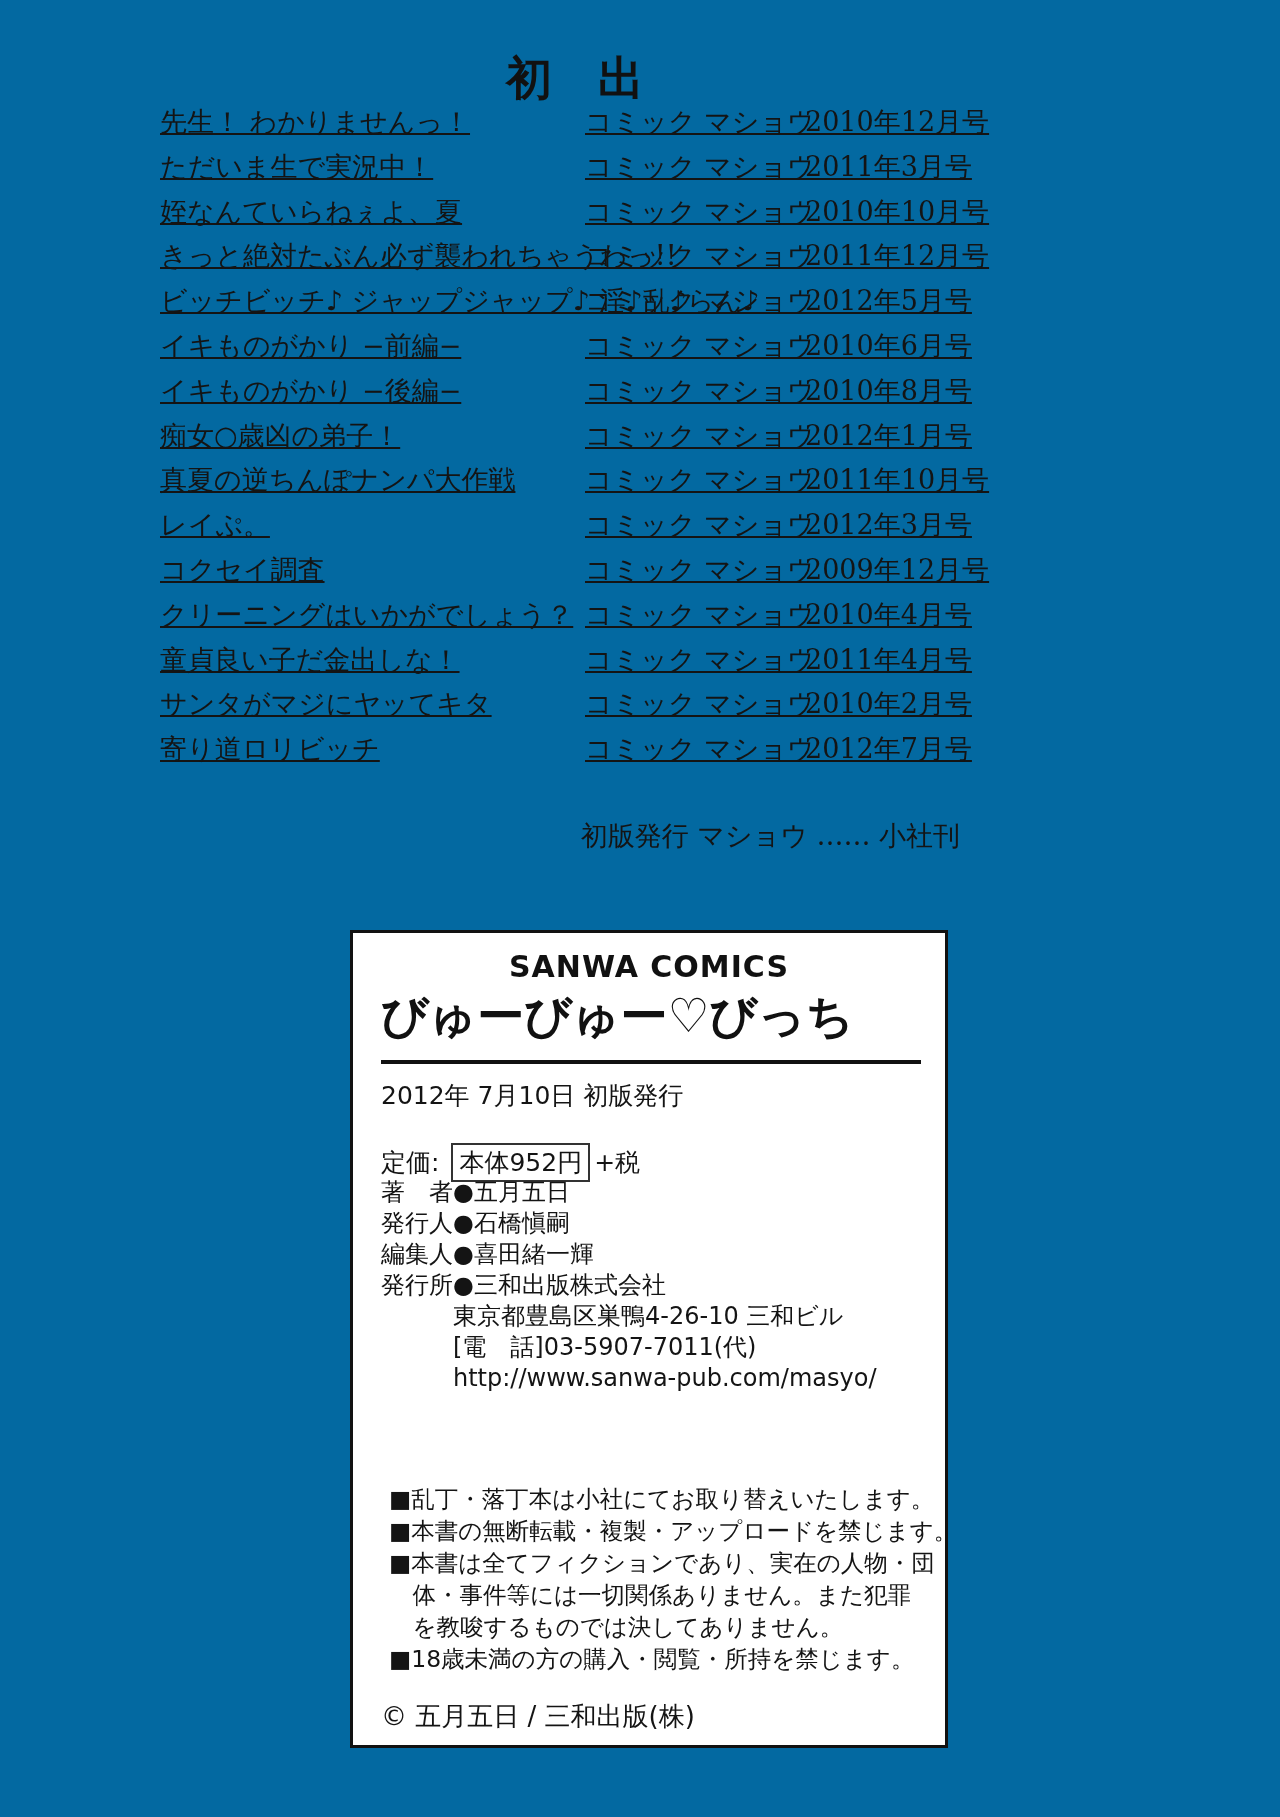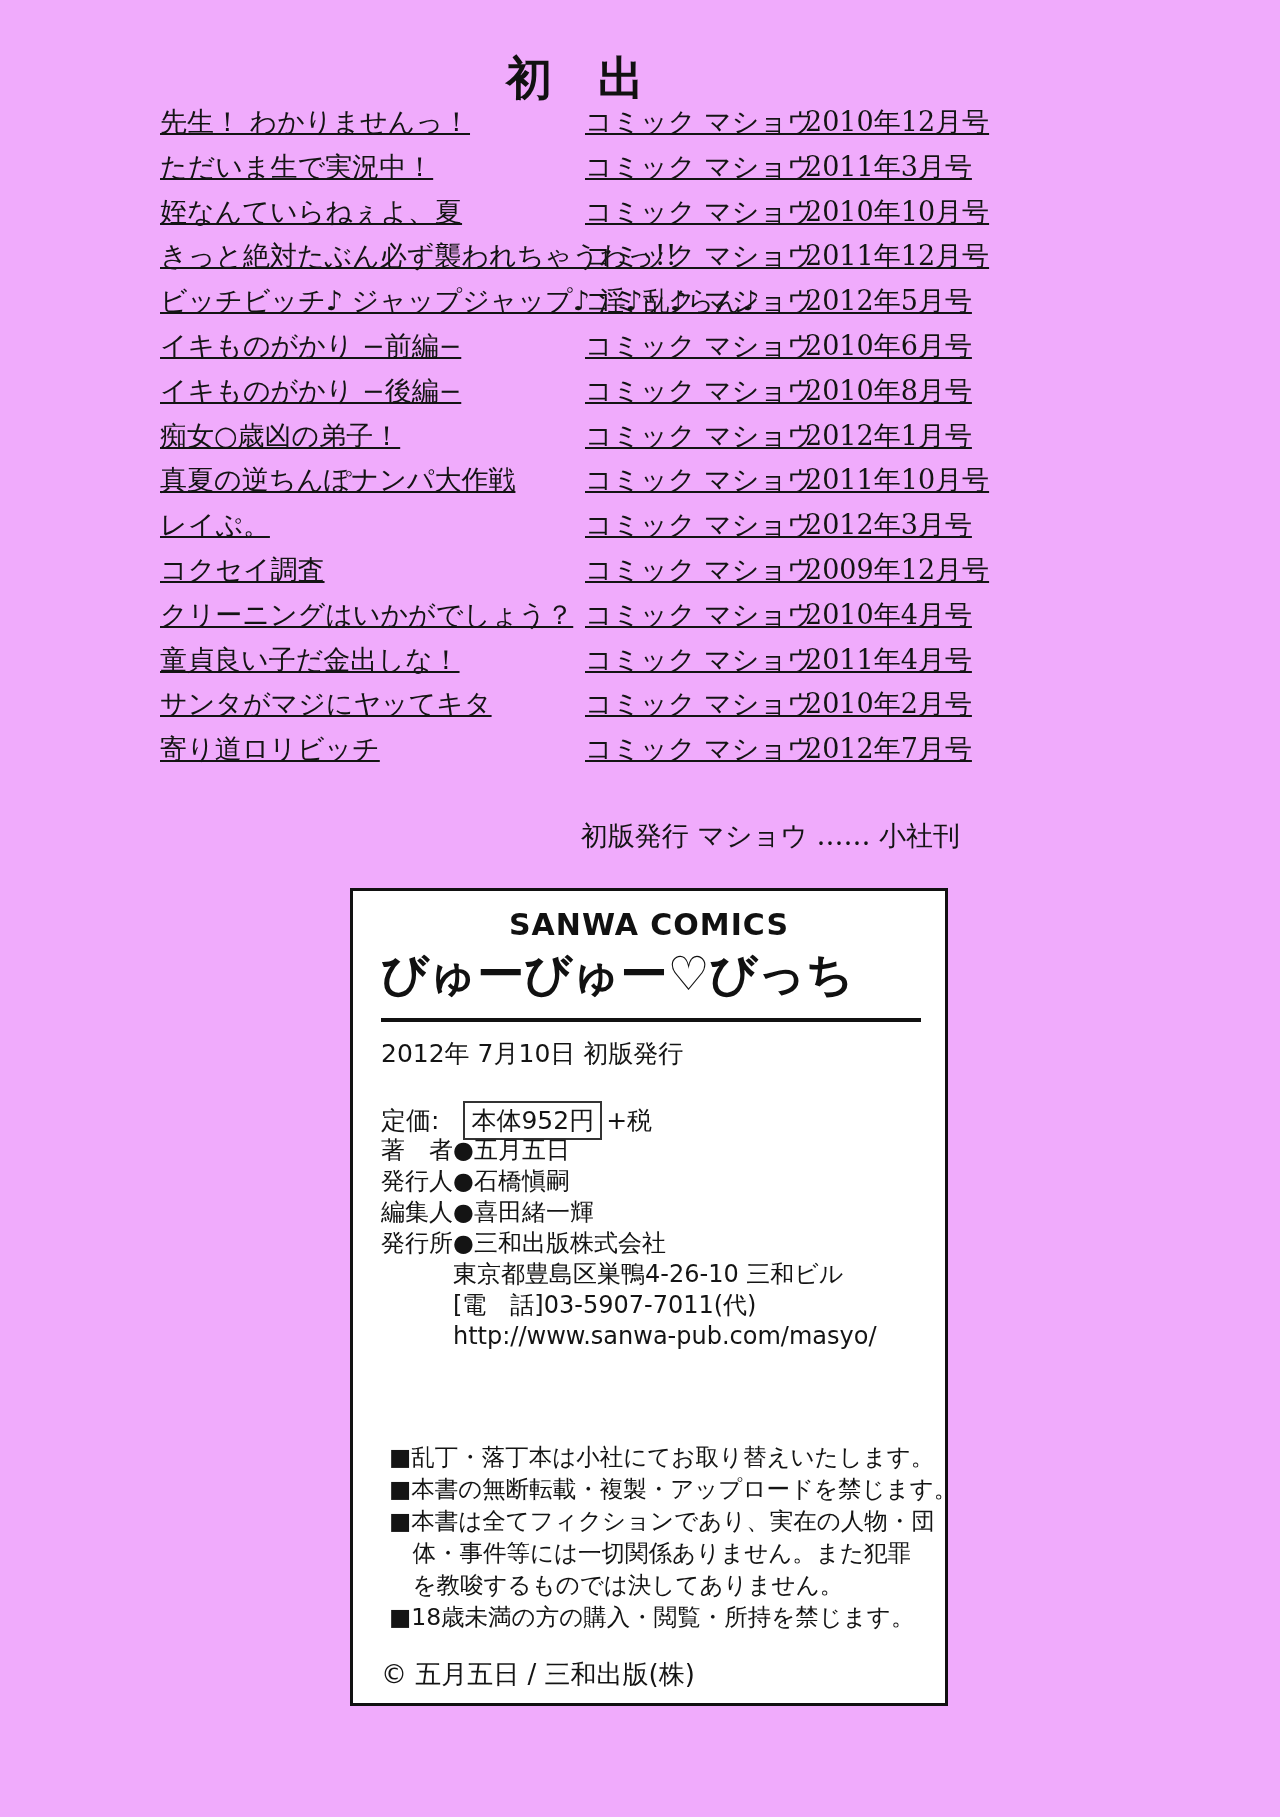--- a/index.html
+++ b/index.html
@@ -2,21 +2,21 @@
 <html><head>
 <meta charset="utf-8">
 <style>
   html, body { margin: 0; padding: 0; }
   body {
     width: 1280px; height: 1817px;
     background: #ffffff;
     font-family: "DejaVu Serif", "Liberation Serif", serif;
     color: #141414;
   }
-  .page { position: relative; width: 1280px; height: 1817px; background: #f0abfc; overflow: hidden; }
+  .page { position: relative; width: 1280px; height: 1817px; background: #0369a1; overflow: hidden; }
 
   
   .heading {
     position: absolute; top: 48px; left: 0; width: 1150px;
     text-align: center;
     font-size: 46px; font-weight: 700; color: #111;
   }
 
   
   .pub-list { position: absolute; top: 104px; left: 160px; width: 1000px; }
@@ -25,21 +25,21 @@
   .pub-mag   { width: 220px; font-size: 27px; white-space: nowrap; }
   .pub-issue { font-size: 27px; white-space: nowrap; }
 
   .imprint-note {
     position: absolute; top: 818px; right: 320px;
     font-size: 27px; white-space: nowrap;
   }
 
   
   .colophon {
-    position: absolute; top: 888px; left: 350px;
+    position: absolute; top: 930px; left: 350px;
     width: 592px; height: 812px;
     border: 3px solid #111;
     background: #fff;
     font-family: "DejaVu Sans", "Liberation Sans", sans-serif;
   }
   .brand {
     position: absolute; top: 16px; left: 0; width: 100%;
     text-align: center;
     font-size: 30px; font-weight: 700; letter-spacing: 1px; color: #111;
   }
@@ -47,21 +47,21 @@
     position: absolute; top: 52px; left: 28px; width: 536px;
     font-family: "DejaVu Serif", "Liberation Serif", serif;
     font-size: 47px; font-weight: 700; white-space: nowrap; color: #111;
   }
   .title-rule {
     position: absolute; top: 127px; left: 28px; width: 540px; height: 4px;
     background: #111;
   }
   .edition { position: absolute; top: 146px; left: 28px; font-size: 25px; }
   .price-line { position: absolute; top: 210px; left: 28px; font-size: 25px; }
-  .price-boxed { border: 2px solid #333; padding: 1px 6px; margin-left: 24px; display: inline-block; }
+  .price-boxed { border: 2px solid #333; padding: 1px 6px; margin-left: 12px; display: inline-block; }
   .price-tax { margin-left: 4px; }
 
   .pub-block { position: absolute; top: 244px; left: 28px; width: 540px; }
   .pub-line { font-size: 24px; line-height: 31px; white-space: nowrap; }
   .pub-line.indent { padding-left: 72px; }
 
   .notices { position: absolute; top: 550px; left: 28px; width: 545px; }
   .notice-line { font-size: 23.5px; line-height: 32px; white-space: nowrap; margin-left: 8px; }
 
   .copyright { position: absolute; top: 766px; left: 28px; font-size: 26px; white-space: nowrap; }

